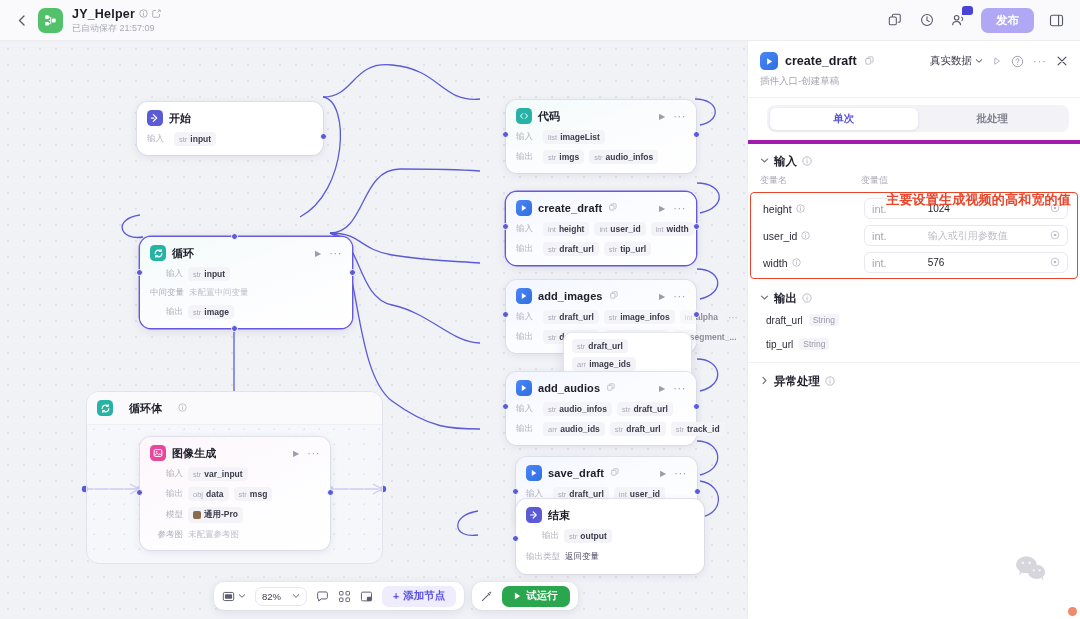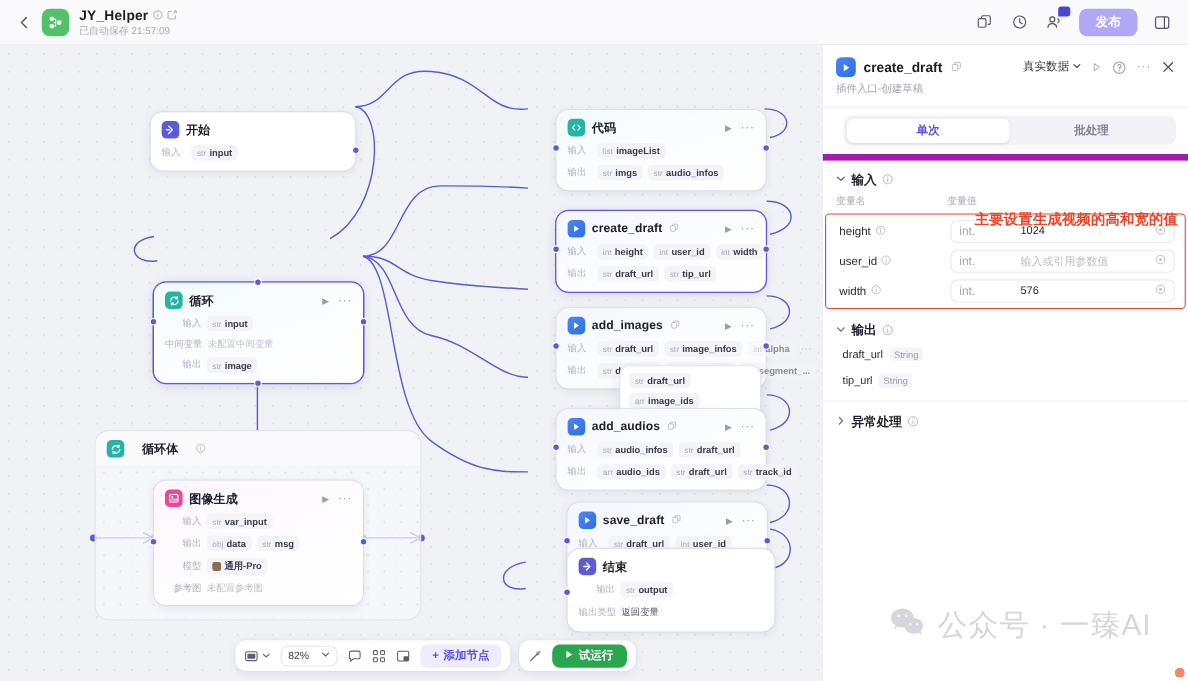--- a/index.html
+++ b/index.html
@@ -155,21 +155,21 @@
     width: 18px; height: 18px; border-radius: 5px; flex: none;
     background: linear-gradient(135deg,#4a86f7,#2f6fe0);
     display: flex; align-items: center; justify-content: center; color: #fff; font-size: 9px;
   }
   .ph-title { font-size: 12.5px; font-weight: 700; color: #1c1c27; }
   .ph-right { margin-left: auto; display: flex; align-items: center; gap: 9px; }
   .data-mode { font-size: 10.5px; color: #3a3a4a; display: flex; align-items: center; gap: 3px; cursor: pointer; }
   .ph-ibtn { color: #9c9cab; cursor: pointer; display: flex; align-items: center; font-size: 11px; }
   .ph-sub { font-size: 9.5px; color: #a5a5b3; margin-top: 5px; }
 
-  .tabs { padding: 7px 11px 8px 19px; border-bottom: 6px solid #a21caf; }
+  .tabs { padding: 7px 11px 8px 19px; border-bottom: 4px solid #a21caf; }
   .tabs-inner { background: #f2f2f7; border-radius: 8px; display: flex; padding: 2.5px; }
   .tab {
     flex: 1; text-align: center; font-size: 10.5px; padding: 4px 0; border-radius: 6px;
     color: #81818f; cursor: pointer; font-weight: 600;
   }
   .tab.active { background: #fff; color: #5b52e0; box-shadow: 0 1px 3px rgba(40,40,90,.09); }
 
   .sec-head { display: flex; align-items: center; gap: 5px; padding: 10px 12px 2px 12px; }
   .sec-caret { color: #70707f; font-size: 8px; }
   .sec-title { font-size: 11.5px; font-weight: 700; color: #22222e; }
@@ -333,21 +333,21 @@
       <div class="node-row">
         <span class="row-label">输入</span>
         <span class="chip">
           <span class="ty">str</span>
           <b>input</b>
         </span>
       </div>
       <span class="port" style="right:-4px; top:31px;"></span>
     </div>
 
-    <div class="node sel node-gradient-teal" style="left:140px; top:196px; width:190px;margin-top:20px;">
+    <div class="node sel node-gradient-teal" style="left:140px; top:196px; width:212px;">
       <div class="node-head">
         <span class="node-ico ico-teal">
           <svg width="11" height="11" viewBox="0 0 12 12">
               <path d="M2.3 6a3.7 3.7 0 016.3-2.6" stroke="#fff" stroke-width="1.3" fill="none" stroke-linecap="round"></path>
               <path d="M9.7 6a3.7 3.7 0 01-6.3 2.6" stroke="#fff" stroke-width="1.3" fill="none" stroke-linecap="round"></path>
               <path d="M8.9 1.8v1.9H7" stroke="#fff" stroke-width="1.2" fill="none" stroke-linecap="round"></path>
               <path d="M3.1 10.2V8.3H5" stroke="#fff" stroke-width="1.2" fill="none" stroke-linecap="round"></path>
             </svg>
         </span>
         <span class="node-name">循环</span>
@@ -992,16 +992,15 @@
         <ellipse cx="12" cy="10.5" rx="11" ry="9.2" fill="#d6d6dc"></ellipse>
         <path d="M7.5 18.5l-3.2 3.4 1-4.6z" fill="#d6d6dc"></path>
         <circle cx="8.3" cy="8.4" r="1.5" fill="#f1f2f6"></circle>
         <circle cx="15.6" cy="8.4" r="1.5" fill="#f1f2f6"></circle>
         <ellipse cx="23" cy="18.2" rx="9.2" ry="7.7" fill="#d6d6dc"></ellipse>
         <path d="M27.8 24.4l2.8 3-0.9-4z" fill="#d6d6dc"></path>
         <circle cx="20" cy="16.6" r="1.25" fill="#f1f2f6"></circle>
         <circle cx="26.2" cy="16.6" r="1.25" fill="#f1f2f6"></circle>
       </svg>
     </span>
-    <span class="wm-text">公众号 · 一臻AI</span>
   </div>
 
 </div>
 
 </body></html>

